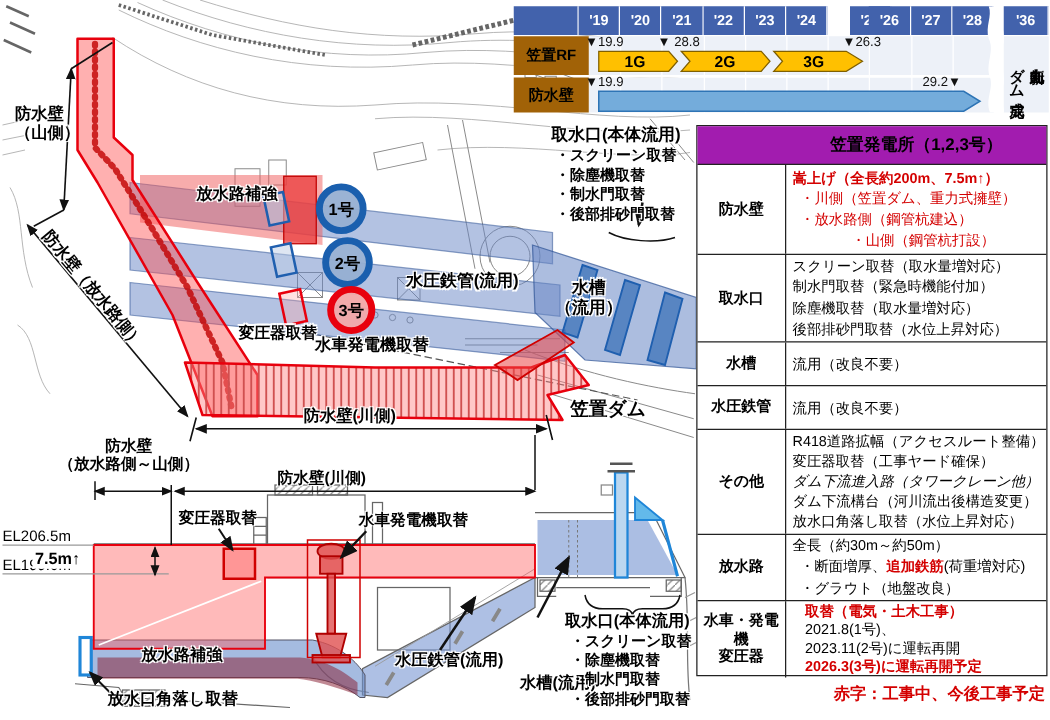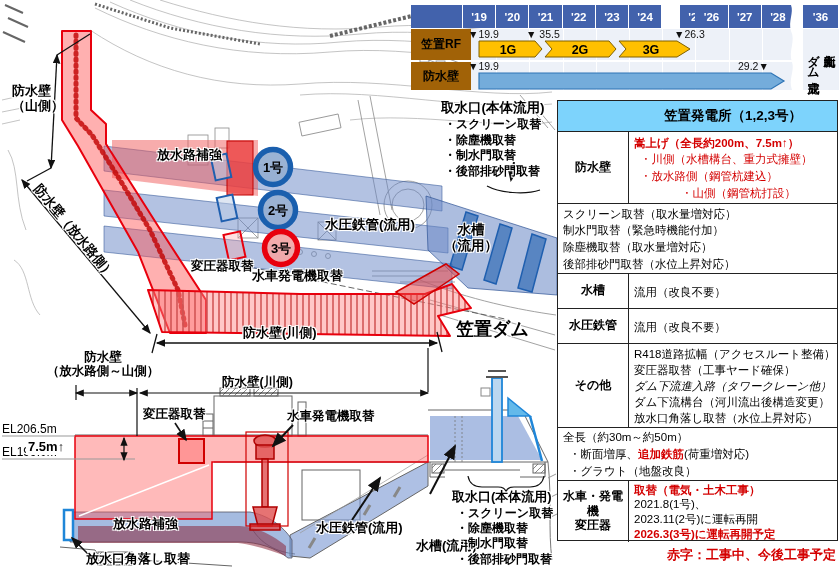--- a/index.html
+++ b/index.html
@@ -21,21 +21,21 @@
   .tl-body{position:absolute;background:#EDF1F8;}
   .tl-mark{position:absolute;font-size:10.5px;color:#111;font-weight:normal;white-space:nowrap;}
   .tl-note{position:absolute;left:393px;top:25px;width:35px;height:58px;writing-mode:vertical-rl;
            font-weight:bold;font-size:12px;color:#000;white-space:pre-line;line-height:16px;
            display:flex;align-items:center;justify-content:center;}
   .tl-grid-v{position:absolute;width:1px;background:#fff;top:24px;height:61px;}
   .tl-grid-h{position:absolute;left:52px;width:332px;height:2px;background:#fff;top:55px;}
   
   #wtable{position:absolute;left:557px;top:100px;width:281px;height:441px;border:1.5px solid #222;
           box-sizing:border-box;background:#fff;}
-  #wt-head{display:flex;height:29.5px;border-bottom:1px solid #222;background:#7dd3fc;align-items:center;}
+  #wt-head{display:flex;height:29.5px;border-bottom:1px solid #222;background:#a21caf;align-items:center;}
   #wt-head .hl{width:71px;border-right:1px solid #222;box-sizing:border-box;}
   #wt-head .hr{flex:1;display:flex;align-items:center;justify-content:center;
                font-weight:bold;font-size:13.5px;color:#000;}
   .tr{display:flex;border-bottom:1px solid #222;box-sizing:border-box;}
   .tr:last-child{border-bottom:none;}
   .tl-cell{width:71px;border-right:1px solid #222;box-sizing:border-box;display:flex;
            align-items:center;justify-content:center;font-weight:bold;font-size:12px;
            text-align:center;white-space:pre-line;line-height:1.2;}
   .tc-cell{flex:1;padding:2px 0 0 5px;box-sizing:border-box;font-size:11.5px;color:#000;
            display:flex;flex-direction:column;justify-content:center;}
@@ -240,21 +240,21 @@
 <div class="lbl" style="left:444px;top:117px;font-size:12px;line-height:15.5px;font-weight:bold;">・スクリーン取替
 ・除塵機取替
 ・制水門取替
 ・後部排砂門取替</div>
 <div class="lbl" style="left:325px;top:217px;font-size:13.5px;">水圧鉄管(流用)</div>
 <div class="lbl" style="left:444px;top:222px;font-size:13.5px;text-align:center;">水槽
 （流用）</div>
 <div class="lbl" style="left:191px;top:259px;font-size:12.5px;">変圧器取替</div>
 <div class="lbl" style="left:252px;top:269px;font-size:13px;">水車発電機取替</div>
 <div class="lbl" style="left:243px;top:326px;font-size:13px;">防水壁(川側)</div>
-<div class="lbl" style="left:456px;top:319px;font-size:18px;">笠置ダム</div>
+<div class="lbl" style="left:456px;top:319px;font-size:15px;">笠置ダム</div>
 
 <div class="lbl" style="left:38px;top:350px;width:130px;text-align:center;font-size:12.5px;">防水壁
 （放水路側～山側）</div>
 <div class="lbl" style="left:222px;top:375px;font-size:12.5px;">防水壁(川側)</div>
 <div class="lbl" style="left:2px;top:423px;font-size:12px;font-weight:normal;">EL206.5m</div>
 <div class="lbl" style="left:2px;top:446px;font-size:12px;font-weight:normal;">EL199.0m</div>
 <div class="lbl" style="left:26px;top:440px;font-size:13px;background:#fff;padding:0 2px;">7.5m↑</div>
 <div class="lbl" style="left:143px;top:407px;font-size:12.5px;">変圧器取替</div>
 <div class="lbl" style="left:287px;top:409px;font-size:12.5px;">水車発電機取替</div>
 <div class="lbl" style="left:113px;top:517px;font-size:13px;">放水路補強</div>
@@ -305,45 +305,46 @@
     <polygon points="134,36 198,36 205,44 198,52 134,52 141,44" fill="#FFC000" stroke="#806000" stroke-width="1"></polygon>
     <polygon points="208,36 266,36 279,44 266,52 208,52 215,44" fill="#FFC000" stroke="#806000" stroke-width="1"></polygon>
     <polygon points="68,68 360,68 373,76 360,84 68,84" fill="#74ACDB" stroke="#2E74B5" stroke-width="1.2"></polygon>
     <text x="97" y="48.5" text-anchor="middle" font-size="12.5" font-weight="bold" fill="#000">1G</text>
     <text x="169" y="48.5" text-anchor="middle" font-size="12.5" font-weight="bold" fill="#000">2G</text>
     <text x="240" y="48.5" text-anchor="middle" font-size="12.5" font-weight="bold" fill="#000">3G</text>
     <path d="M380,0 L391,0 C387,11 395,22 391,33 C387,44 395,55 391,66 C388,74 393,80 392,85 L381,85 C377,74 384,66 381,57 C377,46 385,36 380,26 C377,16 383,8 380,0 Z" fill="#fff"></path>
   </svg>
   <div id="tl-marks">
         <div class="tl-mark" style="left: 57px; top: 23px;">▼19.9</div>
-        <div class="tl-mark" style="left: 115px; top: 23px;">▼ 35.5</div>
+        <div class="tl-mark" style="left: 115px; top: 23px;">▼ 28.8</div>
         <div class="tl-mark" style="left: 263px; top: 23px;">▼26.3</div>
         <div class="tl-mark" style="left: 57px; top: 55px;">▼19.9</div>
         <div class="tl-mark" style="left: 327px; top: 55px;">29.2▼</div>
       </div>
   <div class="tl-note">新丸山
 ダム完成</div>
 </div>
 
 <div id="wtable">
   <div id="wt-head">
     <div class="hl"></div>
     <div class="hr">笠置発電所（1,2,3号）</div>
   </div>
   <div id="wt-body">
         <div class="tr" style="height: 72px;">
           <div class="tl-cell">防水壁</div>
           <div class="tc-cell">
             <div class="tc-line" style="line-height: 16.6px;"><span class="red bold">嵩上げ（全長約200m、7.5m↑）</span></div>
-            <div class="tc-line" style="line-height: 16.6px; margin-left: 6px;"><span class="red">・川側（水槽構台、重力式擁壁）</span></div>
+            <div class="tc-line" style="line-height: 16.6px; margin-left: 6px;"><span class="red">・川側（笠置ダム、重力式擁壁）</span></div>
             <div class="tc-line" style="line-height: 16.6px; margin-left: 6px;"><span class="red">・放水路側（鋼管杭建込）</span></div>
             <div class="tc-line" style="line-height: 16.6px; margin-left: 6px; text-align: center;"><span class="red">・山側（鋼管杭打設）</span></div>
           </div>
         </div>
         <div class="tr" style="height: 70px;">
+          <div class="tl-cell">取水口</div>
           <div class="tc-cell">
             <div class="tc-line" style="line-height: 16.6px;"><span>スクリーン取替（取水量増対応）</span></div>
             <div class="tc-line" style="line-height: 16.6px;"><span>制水門取替（緊急時機能付加）</span></div>
             <div class="tc-line" style="line-height: 16.6px;"><span>除塵機取替（取水量増対応）</span></div>
             <div class="tc-line" style="line-height: 16.6px;"><span>後部排砂門取替（水位上昇対応）</span></div>
           </div>
         </div>
         <div class="tr" style="height: 35px;">
           <div class="tl-cell">水槽</div>
           <div class="tc-cell">
@@ -360,27 +361,28 @@
           <div class="tl-cell">その他</div>
           <div class="tc-cell">
             <div class="tc-line" style="line-height: 16.2px;"><span>R418道路拡幅（アクセスルート整備）</span></div>
             <div class="tc-line" style="line-height: 16.2px;"><span>変圧器取替（工事ヤード確保）</span></div>
             <div class="tc-line" style="line-height: 16.2px; font-style: italic;"><span>ダム下流進入路（タワークレーン他）</span></div>
             <div class="tc-line" style="line-height: 16.2px;"><span>ダム下流構台（河川流出後構造変更）</span></div>
             <div class="tc-line" style="line-height: 16.2px;"><span>放水口角落し取替（水位上昇対応）</span></div>
           </div>
         </div>
         <div class="tr" style="height: 53px;">
+          <div class="tl-cell">放水路</div>
           <div class="tc-cell">
             <div class="tc-line" style="line-height: 16.8px;"><span>全長（約30m～約50m）</span></div>
             <div class="tc-line" style="line-height: 16.8px; margin-left: 6px;"><span>・断面増厚、</span><span class="red bold">追加鉄筋</span><span>(荷重増対応)</span></div>
             <div class="tc-line" style="line-height: 16.8px; margin-left: 6px;"><span>・グラウト（地盤改良）</span></div>
           </div>
         </div>
-        <div class="tr" style="height: 61px;">
+        <div class="tr" style="height: 61px; gap: 10px;">
           <div class="tl-cell">水車・発電機
 変圧器</div>
           <div class="tc-cell">
             <div class="tc-line" style="line-height: 14.6px;"><span class="red bold">取替（電気・土木工事）</span></div>
             <div class="tc-line" style="line-height: 14.6px;"><span>2021.8(1号)、</span></div>
             <div class="tc-line" style="line-height: 14.6px;"><span>2023.11(2号)に運転再開</span></div>
             <div class="tc-line" style="line-height: 14.6px;"><span class="red bold">2026.3(3号)に運転再開予定</span></div>
           </div>
         </div>
       </div>

